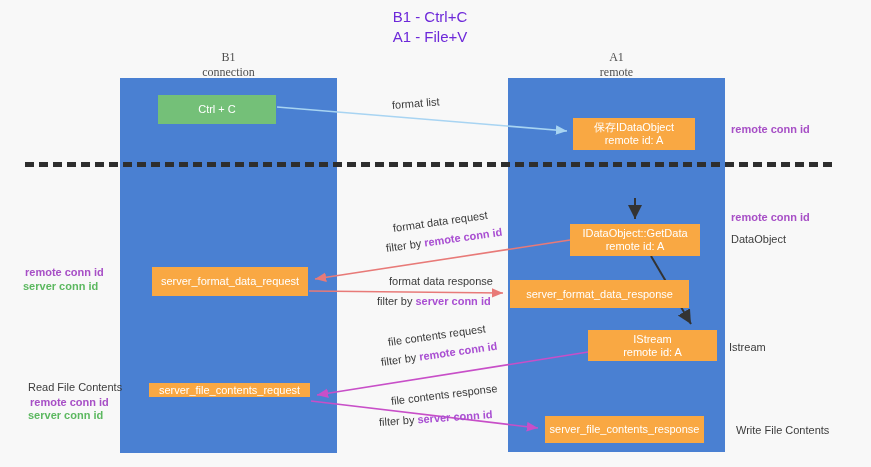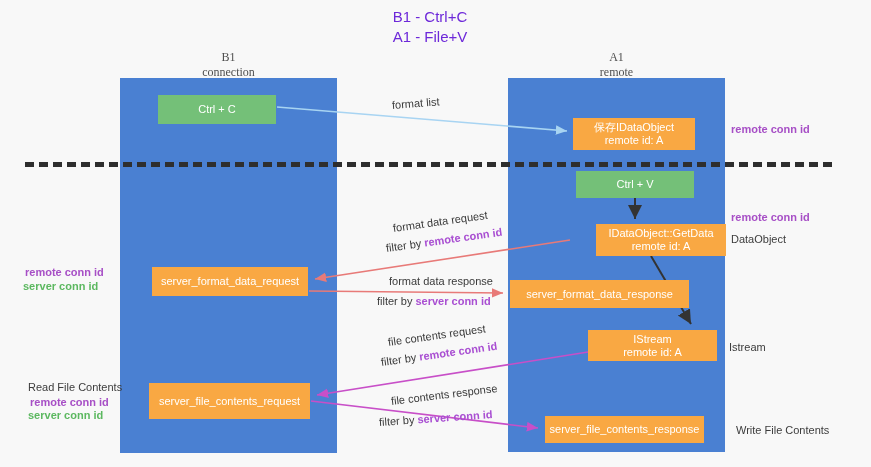--- a/index.html
+++ b/index.html
@@ -87,38 +87,35 @@
     <line x1="311" y1="401" x2="538" y2="428" stroke="#c84fc8" stroke-width="1.6" marker-end="url(#m-magenta)"></line>
   </svg>
 
   <div class="node green" style="left:158px;top:95px;width:118px;height:29px">
     <span>Ctrl + C</span>
   </div>
   <div class="node orange" style="left:573px;top:118px;width:122px;height:32px">
     <span>保存IDataObject</span>
     <span>remote id: A</span>
   </div>
-  <div class="node green" style="left:576px;top:171px;width:118px;height:27px">
-    <span>Ctrl + V</span>
-  </div>
-  <div class="node orange" style="left:596px;top:224px;width:130px;height:32px">
+  <div class="node orange" style="left:570px;top:224px;width:130px;height:32px">
     <span>IDataObject::GetData</span>
     <span>remote id: A</span>
   </div>
   <div class="node orange" style="left:152px;top:267px;width:156px;height:29px">
     <span>server_format_data_request</span>
   </div>
   <div class="node orange" style="left:510px;top:280px;width:179px;height:28px">
     <span>server_format_data_response</span>
   </div>
   <div class="node orange" style="left:588px;top:330px;width:129px;height:31px">
     <span>IStream</span>
     <span>remote id: A</span>
   </div>
-  <div class="node orange" style="left:149px;top:383px;width:161px;height:36px">
+  <div class="node orange" style="left:149px;top:383px;width:161px;height:14px">
     <span>server_file_contents_request</span>
   </div>
   <div class="node orange" style="left:545px;top:416px;width:159px;height:27px">
     <span>server_file_contents_response</span>
   </div>
 
   <div class="lbl rot5" style="left:392px;top:99px">format list</div>
 
   <div class="lbl rot8" style="left:393px;top:222px">format data request</div>
   <div class="lbl rot8" style="left:386px;top:242px">

